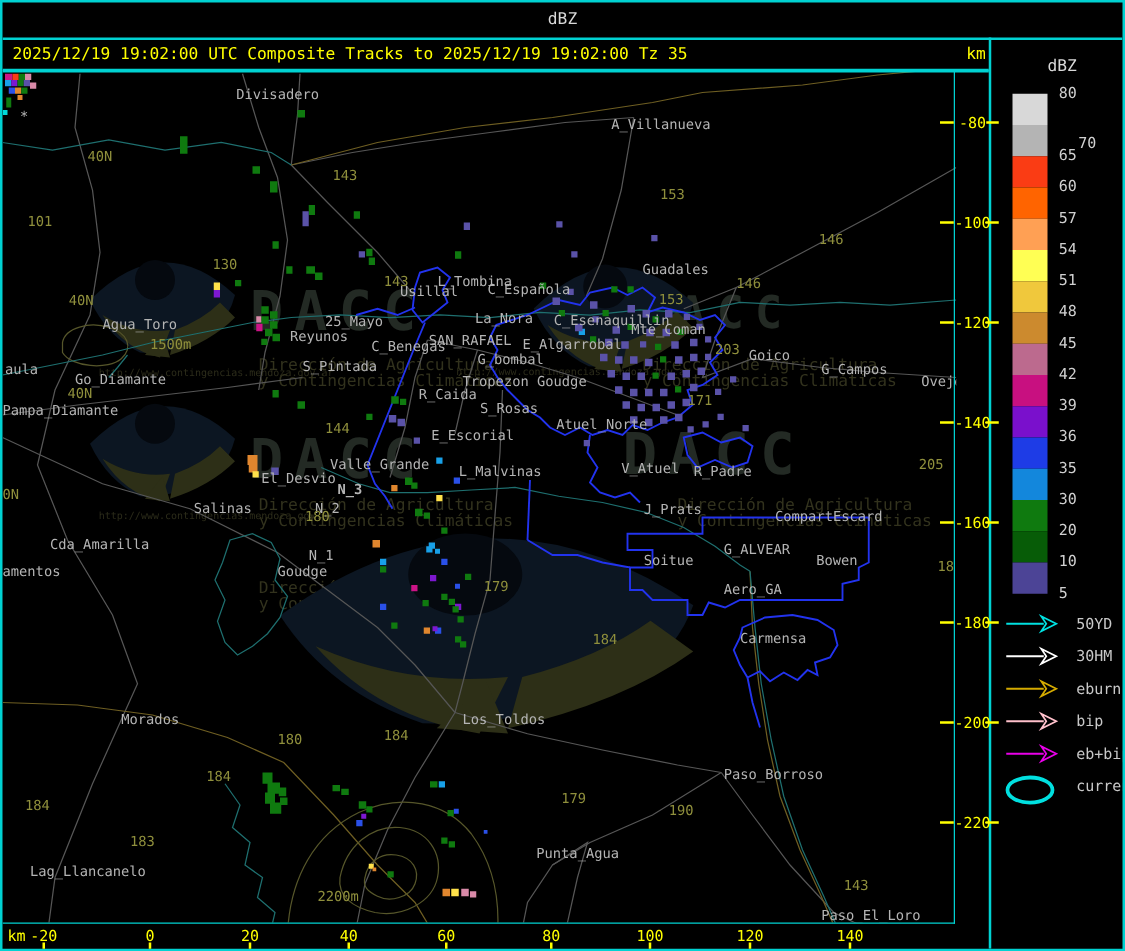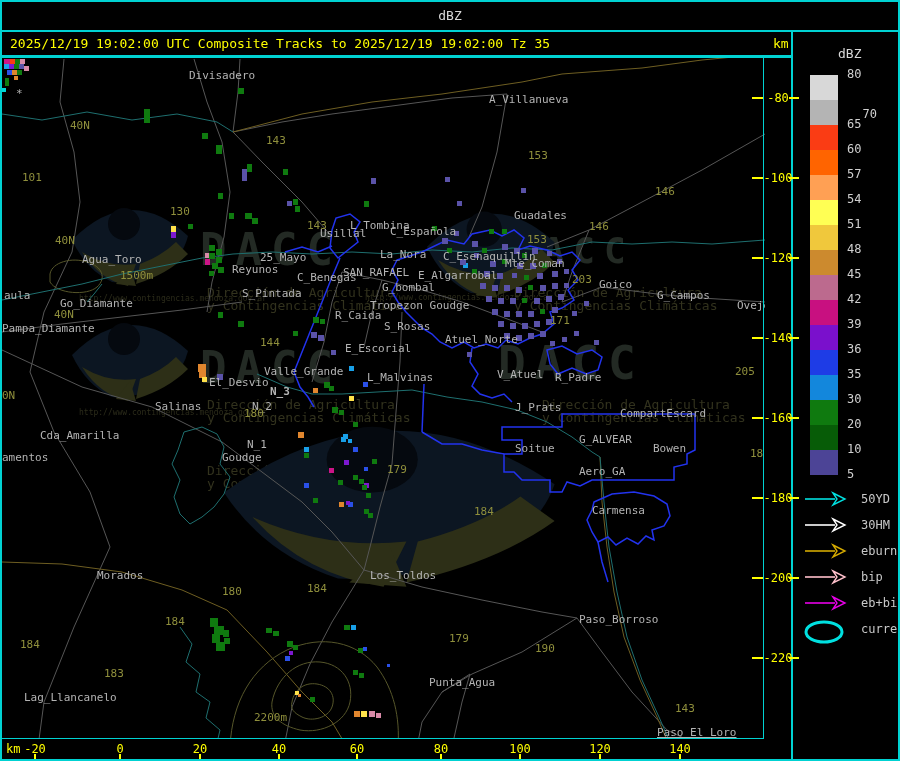--- a/index.html
+++ b/index.html
@@ -378,21 +378,21 @@
         <div class="maplabel" style="left: 230px; top: 262px;">Reyunos</div>
         <div class="maplabel" style="left: 258px; top: 250px;">25_Mayo</div>
         <div class="maplabel" style="left: 735px; top: 298px;">Oveje</div>
         <div class="maplabel" style="left: 655px; top: 288px;">G_Campos</div>
         <div class="maplabel" style="left: 597px; top: 277px;">Goico</div>
         <div class="maplabel" style="left: 95px; top: 568px;">Morados</div>
         <div class="maplabel" style="left: 368px; top: 568px;">Los_Toldos</div>
         <div class="maplabel" style="left: 22px; top: 690px;">Lag_Llancanelo</div>
         <div class="maplabel" style="left: 427px; top: 675px;">Punta_Agua</div>
         <div class="maplabel" style="left: 577px; top: 612px;">Paso_Borroso</div>
-        <div class="maplabel" style="left: 655px; top: 725px; text-decoration: underline;">Paso_El_Loro</div>
+        <div class="maplabel" style="left: 655px; top: 725px;">Paso_El_Loro</div>
         <div class="maplabel" style="left: 14px; top: 86px;">*</div>
         <div class="routelabel" style="left: 20px; top: 170px;">101</div>
         <div class="routelabel" style="left: 68px; top: 118px;">40N</div>
         <div class="routelabel" style="left: 53px; top: 233px;">40N</div>
         <div class="routelabel" style="left: 52px; top: 307px;">40N</div>
         <div class="routelabel" style="left: 0px; top: 388px;">0N</div>
         <div class="routelabel" style="left: 264px; top: 133px;">143</div>
         <div class="routelabel" style="left: 305px; top: 218px;">143</div>
         <div class="routelabel" style="left: 168px; top: 204px;">130</div>
         <div class="routelabel" style="left: 526px; top: 148px;">153</div>

